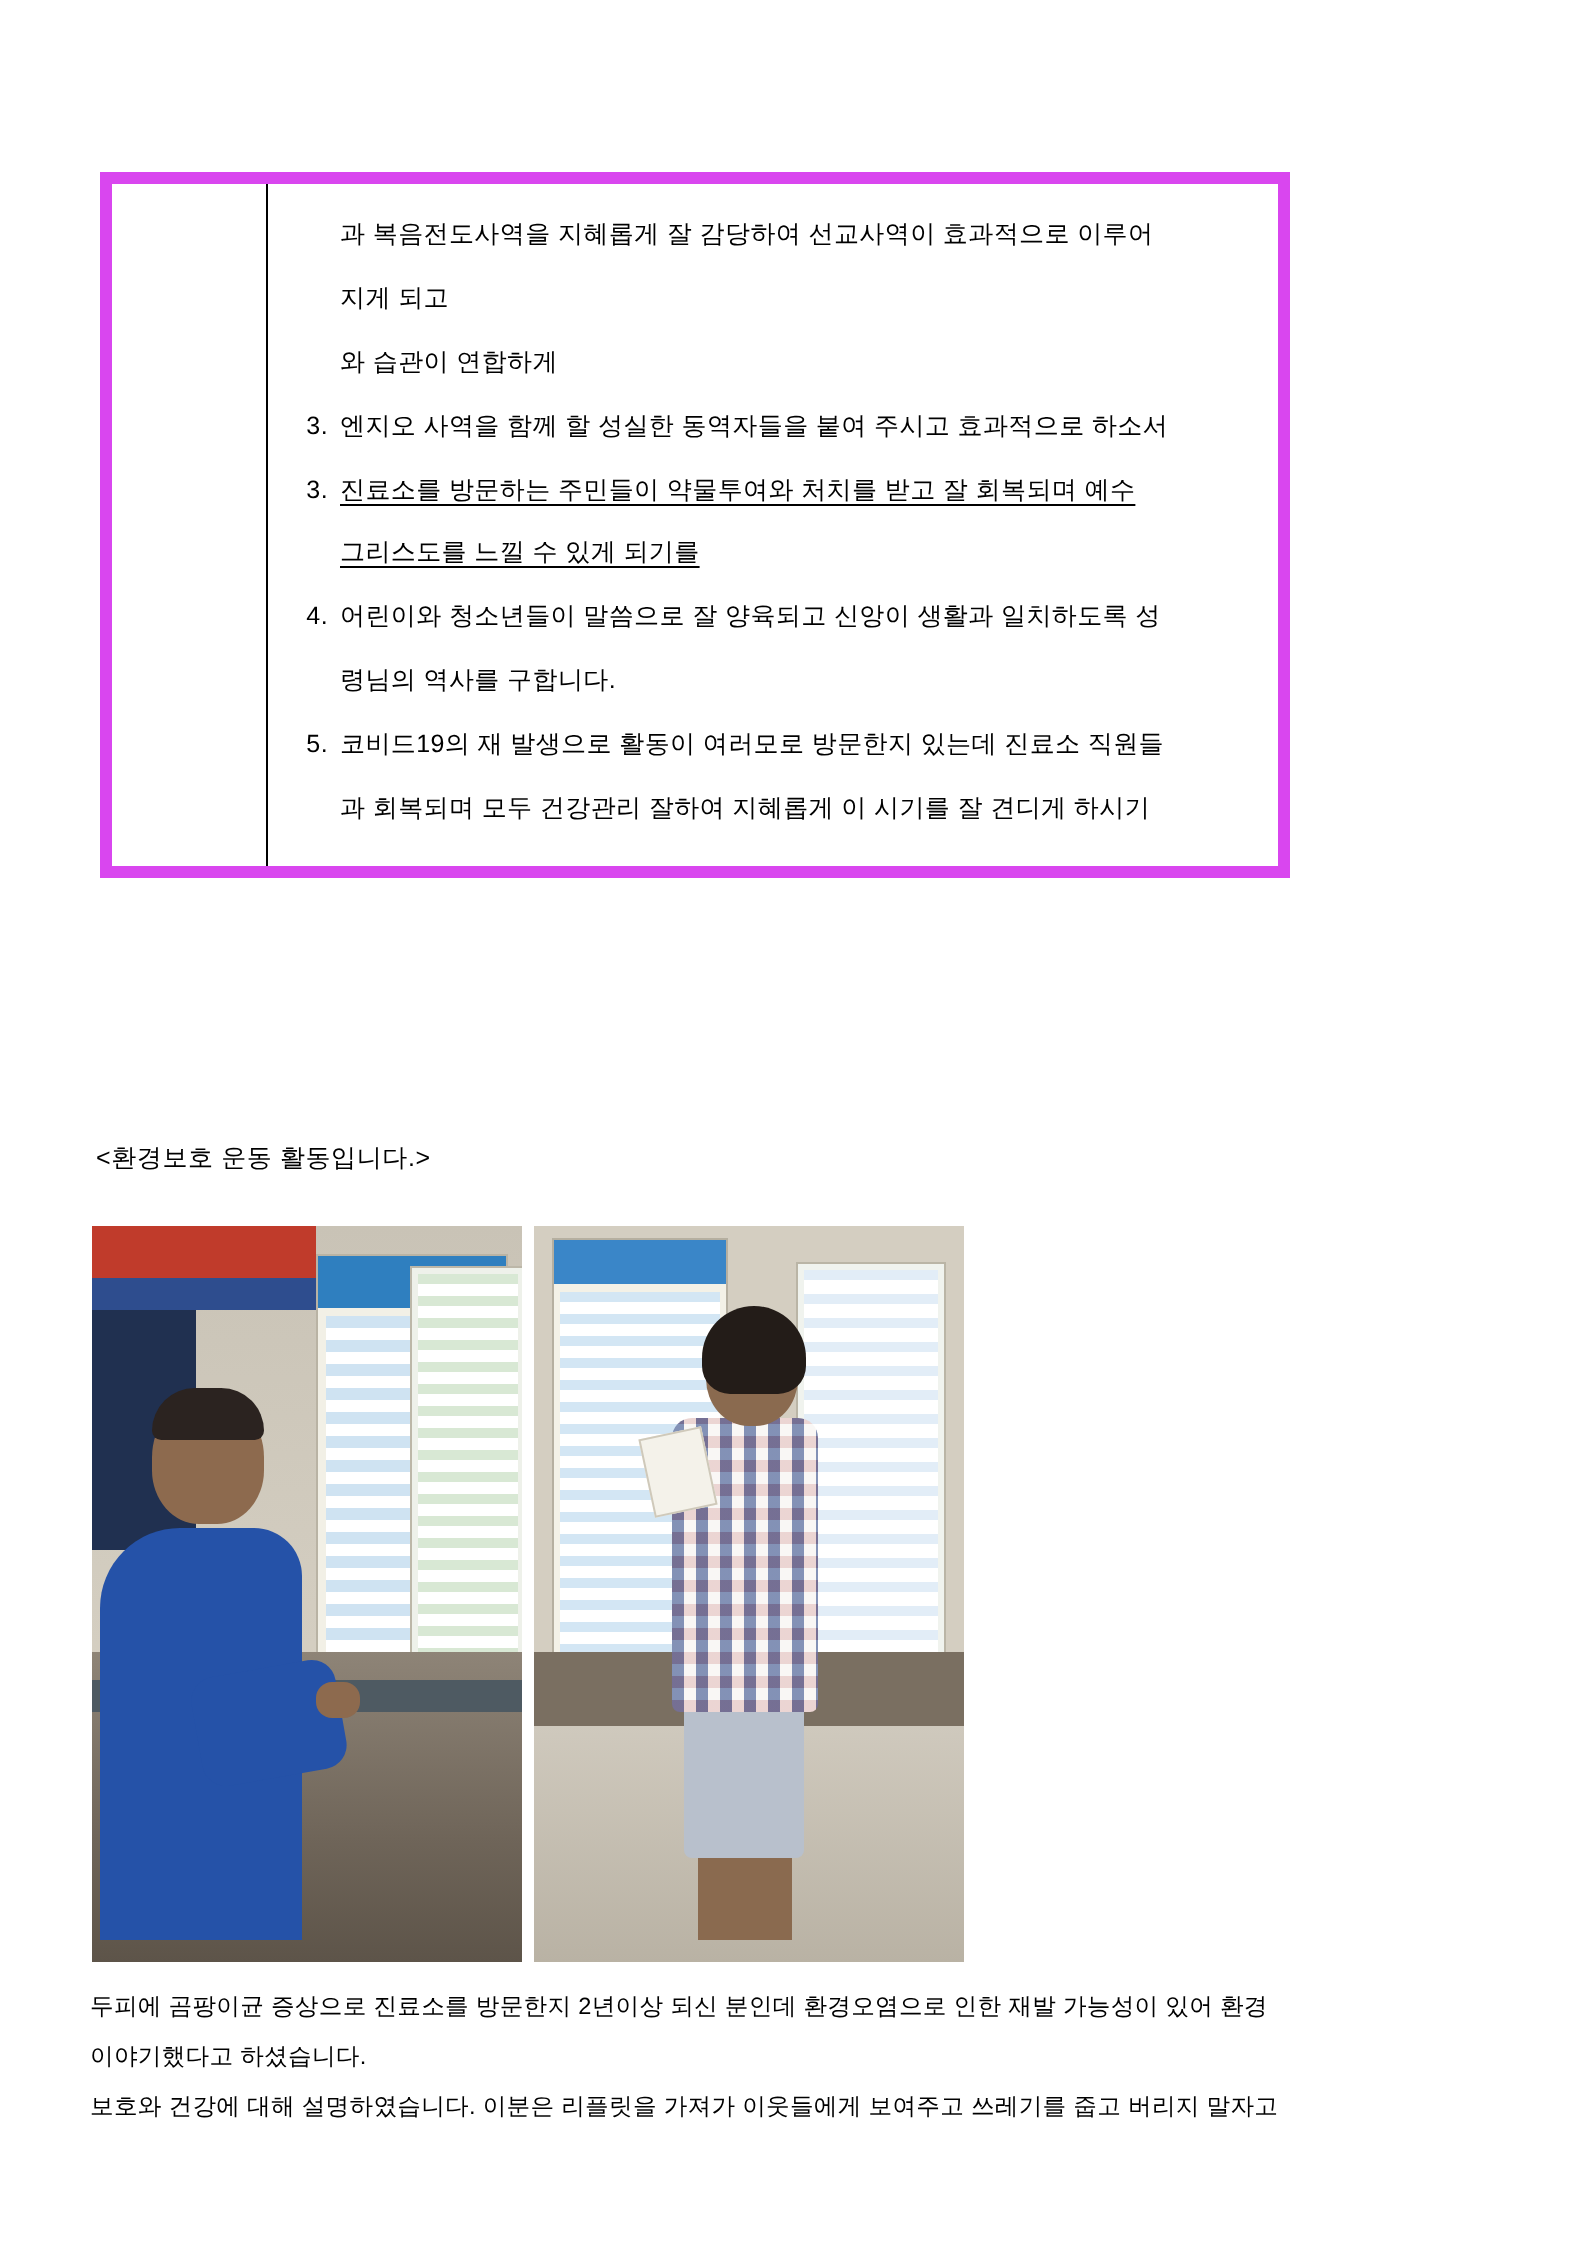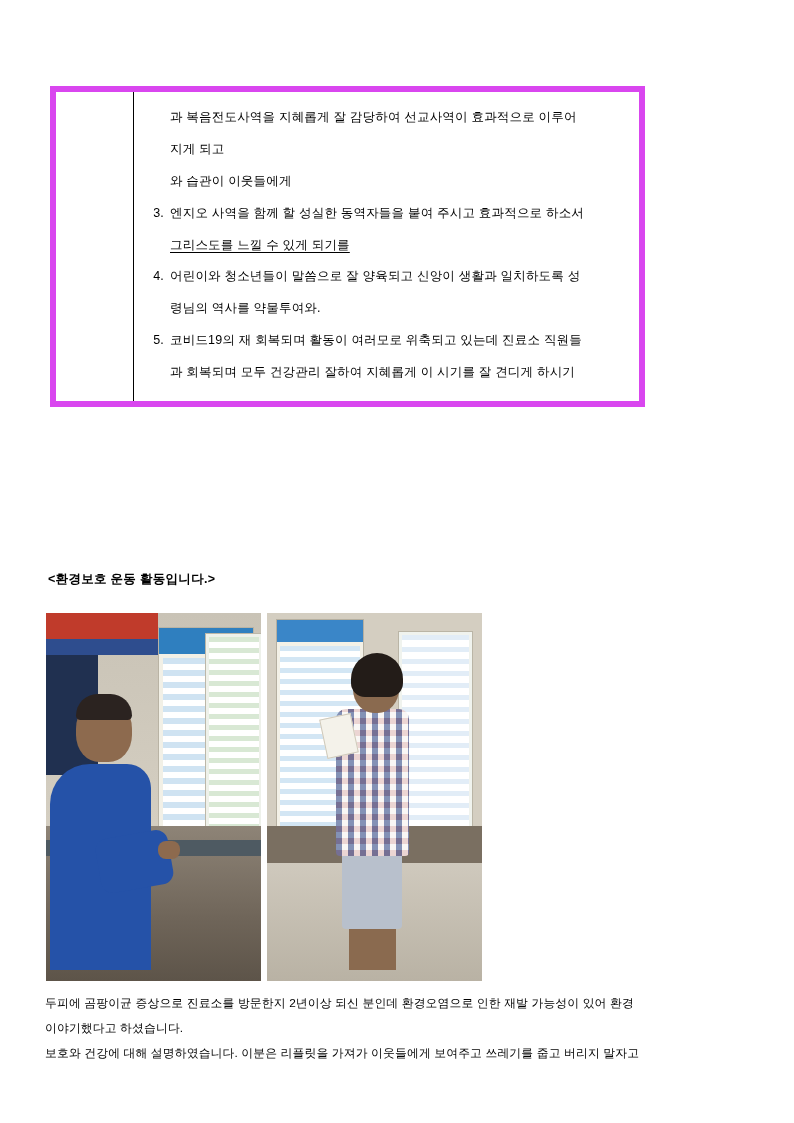--- a/index.html
+++ b/index.html
@@ -64,21 +64,21 @@
     text-decoration: underline;
     text-underline-offset: 3px;
   }
 
   
   .section-caption {
     position: absolute;
     left: 48px;
     top: 571px;
     font-size: 12.5px;
-    font-weight: bold;
+    font-weight: normal;
     letter-spacing: 0.3px;
   }
 
   
   .photo-row {
     position: absolute;
     left: 46px;
     top: 613px;
     display: flex;
     gap: 6px;
@@ -246,26 +246,27 @@
 </head>
 <body>
 
 <div class="page">
 
   <div class="prayer-table">
     <div class="prayer-table-leftcol"></div>
     <div class="prayer-table-body">
       <div class="prayer-line cont"><span>과  복음전도사역을  지혜롭게  잘  감당하여  선교사역이   효과적으로  이루어</span></div>
       <div class="prayer-line cont"><span>지게  되고</span></div>
-      <div class="prayer-line cont"><span>와  습관이  이웃들에게</span></div>
+      <div class="prayer-line cont"><span>와  습관이  연합하게</span></div>
       <div class="prayer-line"><span class="num">3.</span><span>엔지오  사역을  함께  할  성실한  동역자들을  붙여  주시고  효과적으로  하소서</span></div>
+      <div class="prayer-line"><span class="num">3.</span><span class="u">진료소를  방문하는  주민들이  약물투여와  처치를  받고  잘  회복되며  예수</span></div>
       <div class="prayer-line cont"><span class="u">그리스도를  느낄  수  있게  되기를</span></div>
       <div class="prayer-line"><span class="num">4.</span><span>어린이와  청소년들이  말씀으로  잘  양육되고  신앙이  생활과  일치하도록  성</span></div>
-      <div class="prayer-line cont"><span>령님의  역사를  약물투여와.</span></div>
-      <div class="prayer-line"><span class="num">5.</span><span>코비드19의  재  회복되며  활동이  여러모로  위축되고  있는데  진료소  직원들</span></div>
+      <div class="prayer-line cont"><span>령님의  역사를  구합니다.</span></div>
+      <div class="prayer-line"><span class="num">5.</span><span>코비드19의  재  발생으로  활동이  여러모로  방문한지  있는데  진료소  직원들</span></div>
       <div class="prayer-line cont"><span>과  회복되며  모두  건강관리  잘하여  지혜롭게  이  시기를  잘  견디게  하시기</span></div>
     </div>
   </div>
 
   <div class="section-caption">&lt;환경보호 운동 활동입니다.&gt;</div>
 
   <div class="photo-row">
     <div class="photo">
       <div class="p1-bg"></div>
       <div class="p1-wall"></div>

